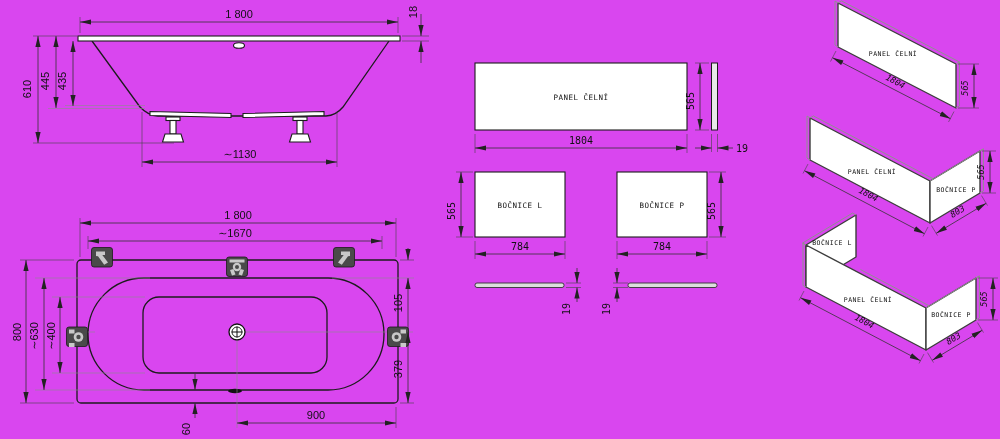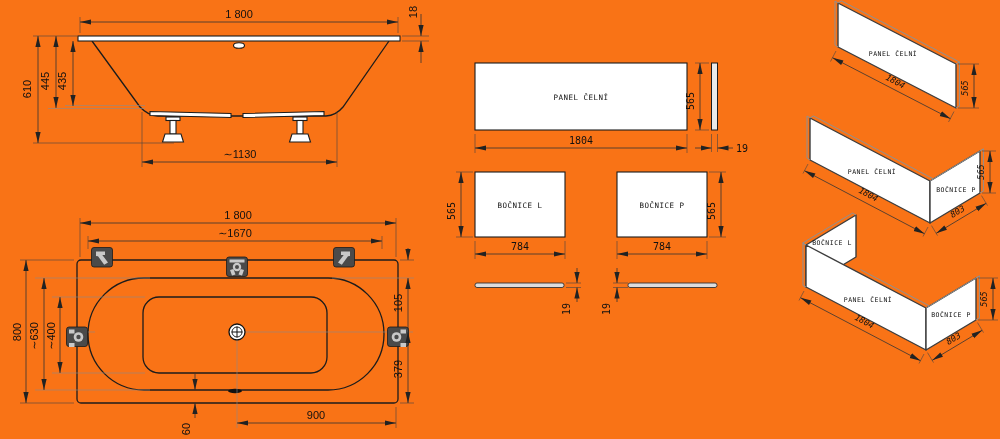--- a/index.html
+++ b/index.html
@@ -1,16 +1,16 @@
 <!DOCTYPE html>
 <html><head>
 <meta charset="utf-8">
 <style>
   html,body{margin:0;padding:0;background:#fff;}
-  .stage{position:relative;width:1000px;height:439px;background:#f97316;overflow:hidden;}
+  .stage{position:relative;width:1000px;height:439px;background:#d946ef;overflow:hidden;}
   svg{display:block;}
   
   .outline{fill:none;stroke:#1c1c1c;stroke-width:1.3;}
   .outline2{fill:#fff;stroke:#1c1c1c;stroke-width:1.1;}
   .dimline{fill:none;stroke:#333;stroke-width:0.8;}
   .extline{fill:none;stroke:#444;stroke-width:0.6;}
   .refline{fill:none;stroke:#8c8c8c;stroke-width:0.6;}
   .isoface{fill:#fff;stroke:#3d3d3d;stroke-width:1.4;stroke-linejoin:round;}
   .sliver{fill:none;stroke:#909090;stroke-width:1;}
   

